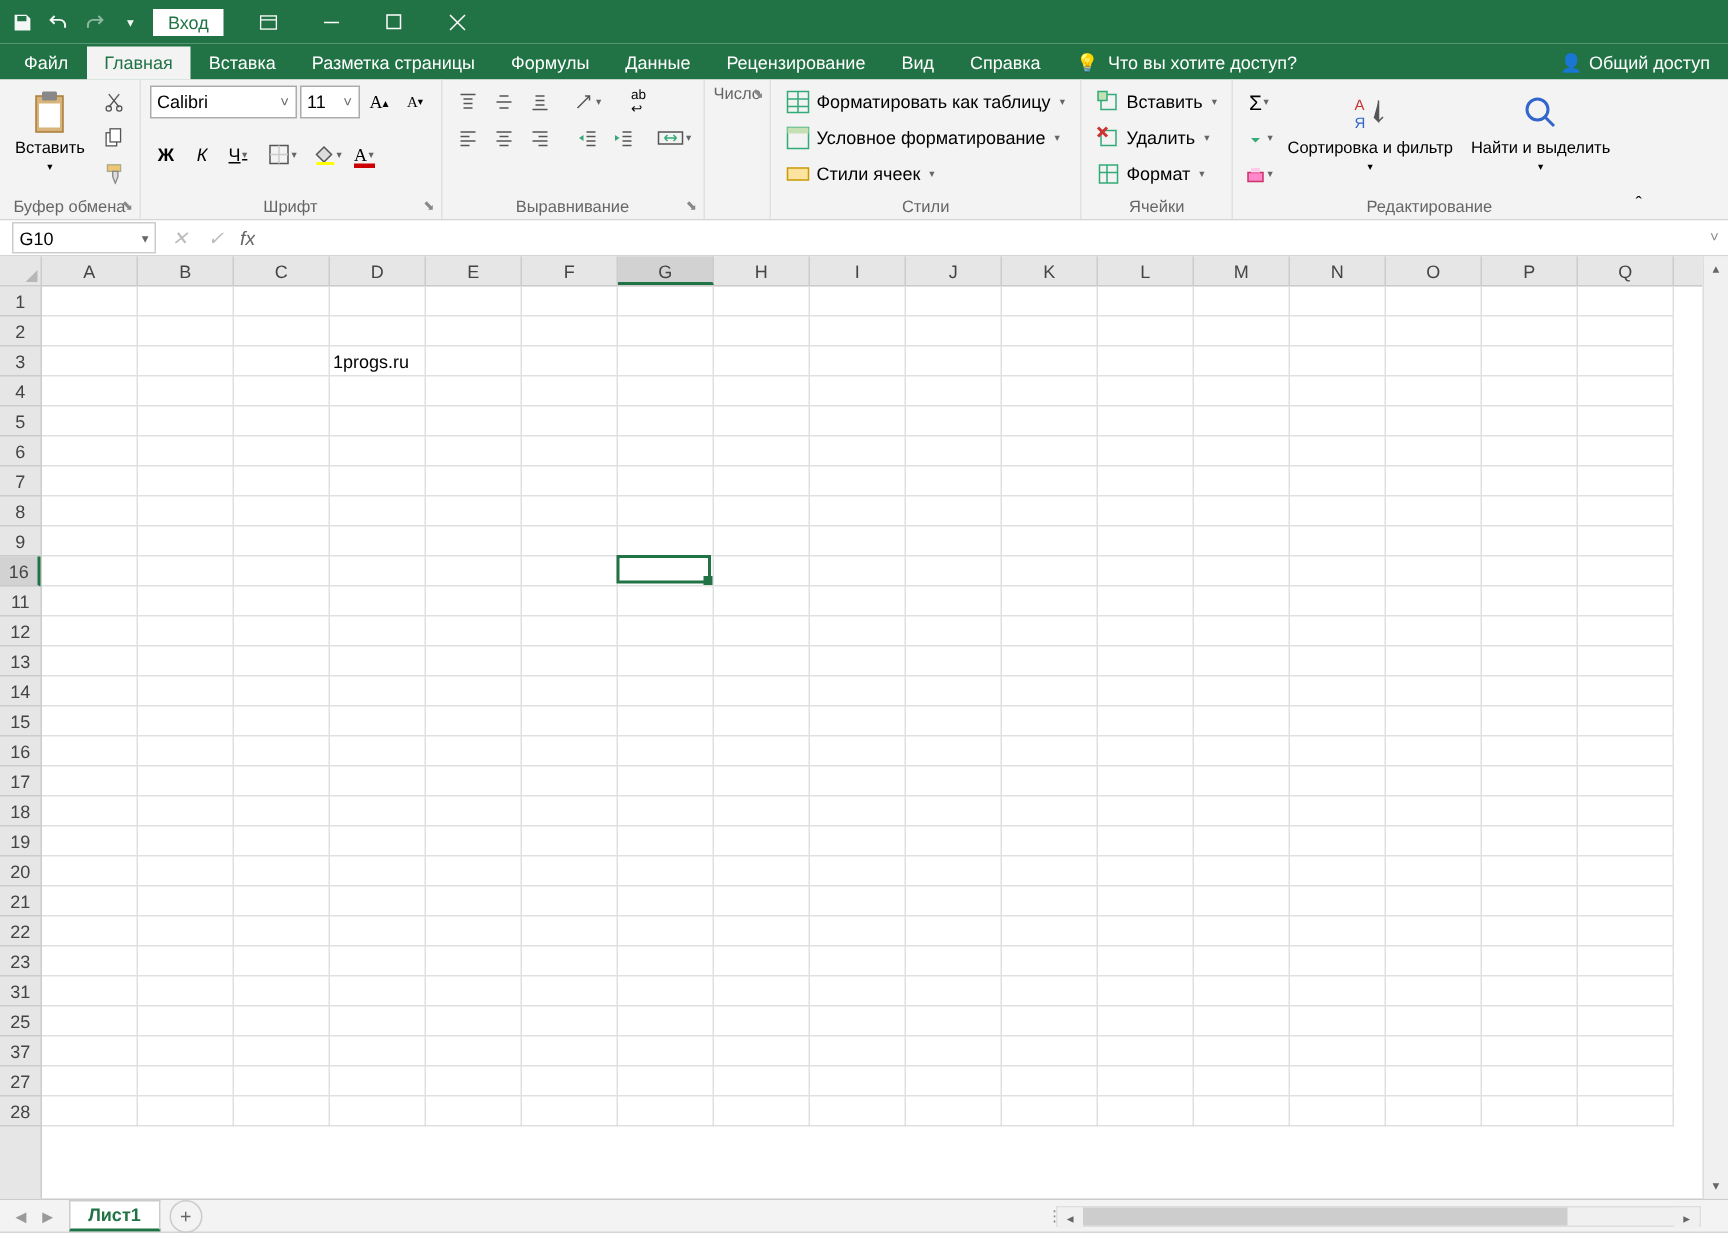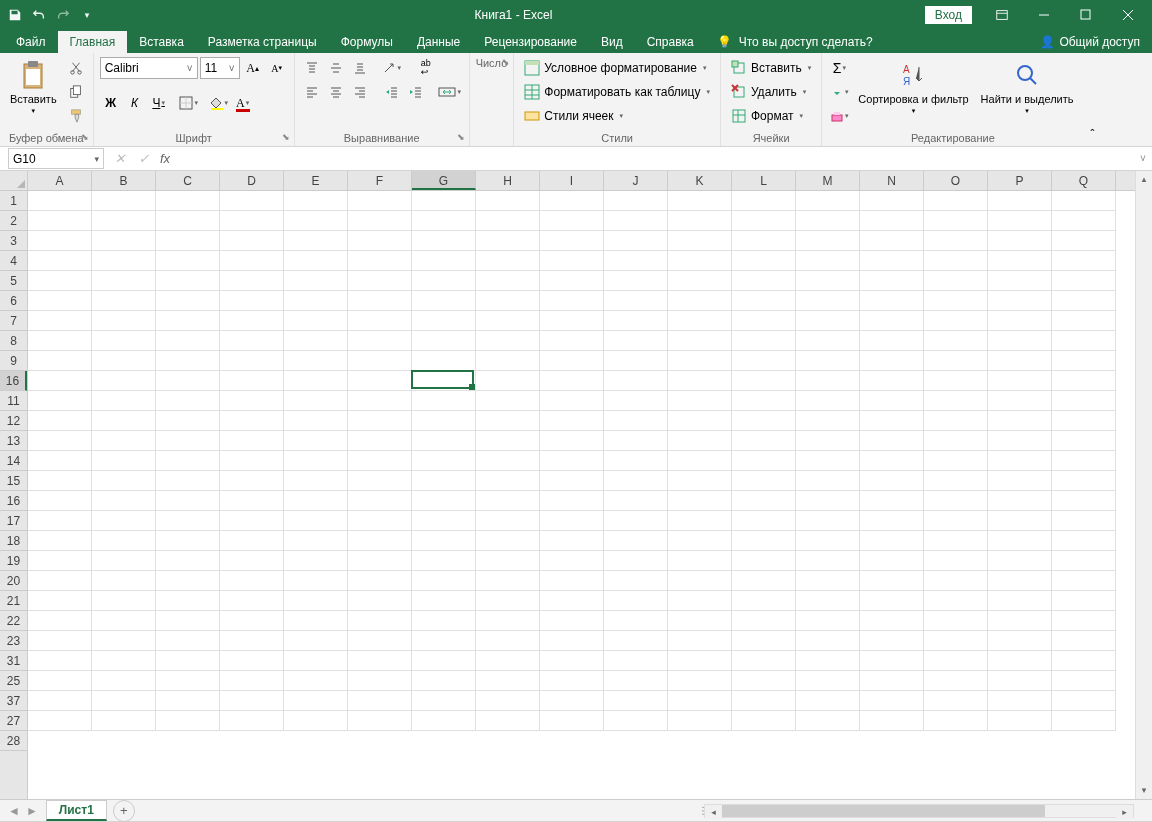--- a/index.html
+++ b/index.html
@@ -95,21 +95,20 @@
           <path fill="none" stroke="#fff" stroke-width="1.5" d="M5 3L2 6l3 3M2 6h7a4 4 0 014 4v2"></path>
         </svg>
       </div>
     <div class="qat-btn dis">
         <svg width="14" height="14" viewBox="0 0 16 16">
           <path fill="none" stroke="#fff" stroke-width="1.5" d="M11 3l3 3-3 3M14 6H7a4 4 0 00-4 4v2"></path>
         </svg>
       </div>
     <div class="qat-btn" style="font-size:9px;">▾</div>
   </div>
-  <div class="title-center">Книга1  -  Excel</div>
   <div class="title-right">
     <div class="login-btn">Вход</div>
     <div class="win-btn">
         <svg width="14" height="14" viewBox="0 0 16 16">
           <rect x="2" y="3" width="12" height="10" fill="none" stroke="#fff"></rect>
           <path stroke="#fff" d="M2 6h12"></path>
         </svg>
       </div>
     <div class="win-btn">
         <svg width="12" height="12">
@@ -126,21 +125,21 @@
           <path stroke="#fff" d="M1 1l10 10M11 1L1 11"></path>
         </svg>
       </div>
   </div>
 </div>
 
 <div class="tabs">
   <div id="tabs-host" style="display: contents;"><div class="tab">Файл</div><div class="tab active">Главная</div><div class="tab">Вставка</div><div class="tab">Разметка страницы</div><div class="tab">Формулы</div><div class="tab">Данные</div><div class="tab">Рецензирование</div><div class="tab">Вид</div><div class="tab">Справка</div></div>
   <div class="tab" style="display:flex;gap:6px;">
       <span>💡</span>
-      <span>Что вы доступ сделать?</span>
+      <span>Что вы хотите доступ?</span>
     </div>
   <div class="tabs-right">
     <div class="share-btn">
         <span>👤</span>
         <span>Общий доступ</span>
       </div>
   </div>
 </div>
 
 <div class="ribbon">
@@ -298,33 +297,33 @@
     <div class="ribbon-group-label"><span>Число</span><span class="launcher">⬊</span></div>
   </div>
 
   <div class="ribbon-group">
     <div class="ribbon-group-body">
         <div class="small-stack">
       <div class="menu-btn">
             <span class="mi">
               <svg width="16" height="16">
                 <rect x="1" y="1" width="14" height="14" fill="none" stroke="#3a7"></rect>
-                <rect x="1" y="1" width="14" height="4" fill="#c5e0b4"></rect>
+                <path stroke="#3a7" d="M1 6h14M1 11h14M8 1v14"></path>
               </svg>
             </span>
-            <span>Условное форматирование</span>
+            <span>Форматировать как таблицу</span>
           </div>
       <div class="menu-btn">
             <span class="mi">
               <svg width="16" height="16">
                 <rect x="1" y="1" width="14" height="14" fill="none" stroke="#3a7"></rect>
-                <path stroke="#3a7" d="M1 6h14M1 11h14M8 1v14"></path>
+                <rect x="1" y="1" width="14" height="4" fill="#c5e0b4"></rect>
               </svg>
             </span>
-            <span>Форматировать как таблицу</span>
+            <span>Условное форматирование</span>
           </div>
       <div class="menu-btn">
             <span class="mi">
               <svg width="16" height="16">
                 <rect x="1" y="4" width="14" height="8" fill="#fce4a0" stroke="#c90"></rect>
               </svg>
             </span>
             <span>Стили ячеек</span>
           </div>
     </div>
@@ -514,20 +513,39 @@
             <div class="cell" style="width: 64px;"></div>
             <div class="cell" style="width: 64px;"></div>
             <div class="cell" style="width: 64px;"></div>
             <div class="cell" style="width: 64px;"></div>
             <div class="cell" style="width: 64px;"></div>
           </div>
           <div class="grid-row">
             <div class="cell" style="width: 64px;"></div>
             <div class="cell" style="width: 64px;"></div>
             <div class="cell" style="width: 64px;"></div>
+            <div class="cell" style="width: 64px;">1progs.ru</div>
+            <div class="cell" style="width: 64px;"></div>
+            <div class="cell" style="width: 64px;"></div>
+            <div class="cell" style="width: 64px;"></div>
+            <div class="cell" style="width: 64px;"></div>
+            <div class="cell" style="width: 64px;"></div>
+            <div class="cell" style="width: 64px;"></div>
+            <div class="cell" style="width: 64px;"></div>
+            <div class="cell" style="width: 64px;"></div>
+            <div class="cell" style="width: 64px;"></div>
+            <div class="cell" style="width: 64px;"></div>
+            <div class="cell" style="width: 64px;"></div>
+            <div class="cell" style="width: 64px;"></div>
+            <div class="cell" style="width: 64px;"></div>
+          </div>
+          <div class="grid-row">
+            <div class="cell" style="width: 64px;"></div>
+            <div class="cell" style="width: 64px;"></div>
+            <div class="cell" style="width: 64px;"></div>
             <div class="cell" style="width: 64px;"></div>
             <div class="cell" style="width: 64px;"></div>
             <div class="cell" style="width: 64px;"></div>
             <div class="cell" style="width: 64px;"></div>
             <div class="cell" style="width: 64px;"></div>
             <div class="cell" style="width: 64px;"></div>
             <div class="cell" style="width: 64px;"></div>
             <div class="cell" style="width: 64px;"></div>
             <div class="cell" style="width: 64px;"></div>
             <div class="cell" style="width: 64px;"></div>

